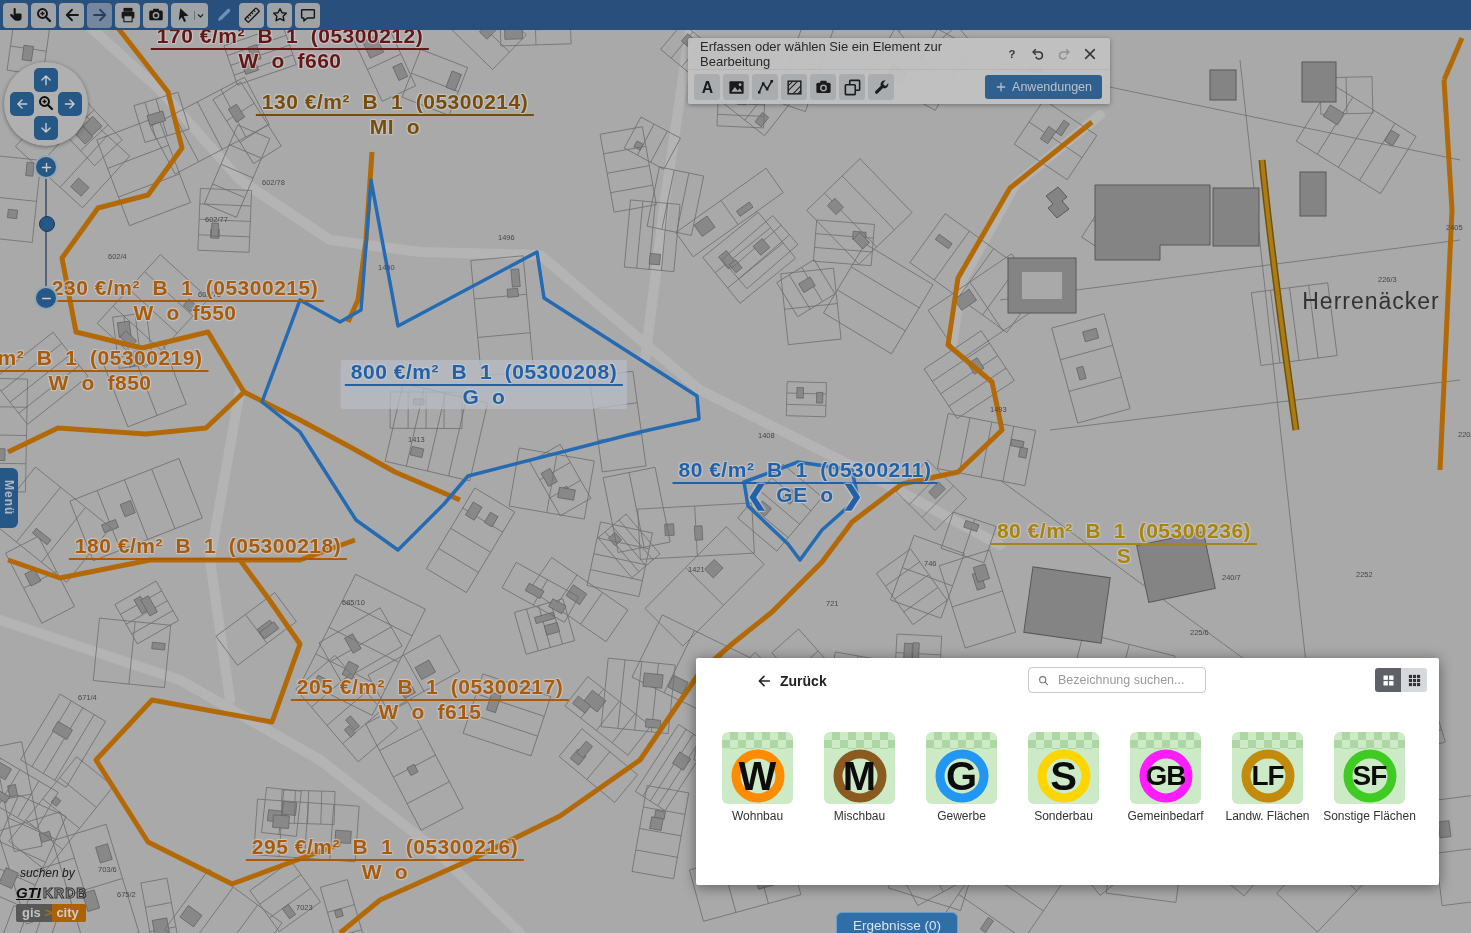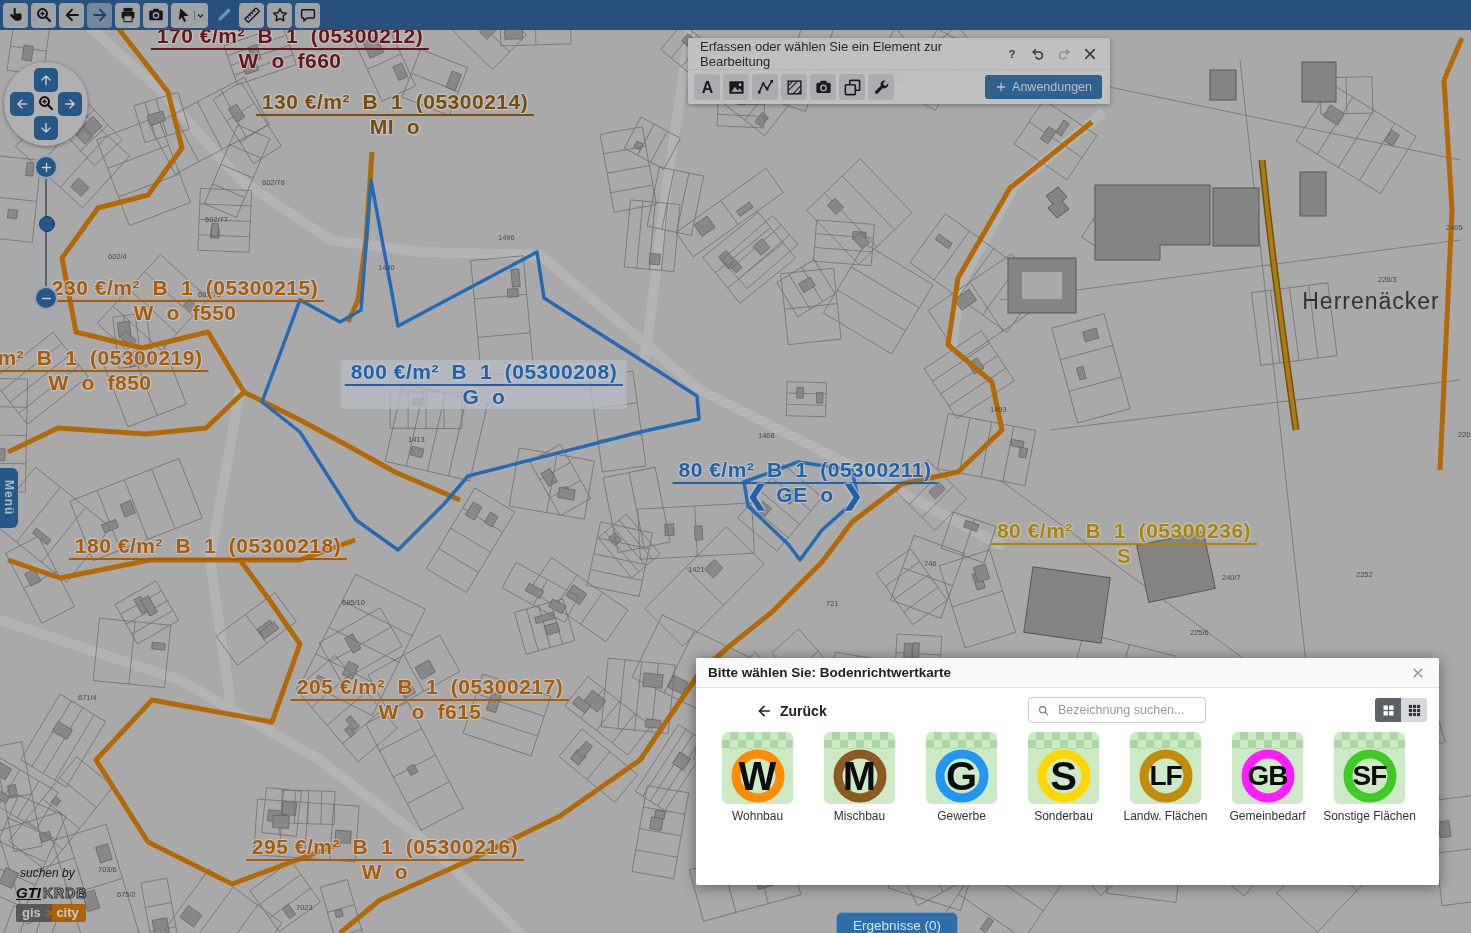--- a/index.html
+++ b/index.html
@@ -1379,28 +1379,20 @@
           <use href="#i-plus"></use>
         </svg>
       <span>Anwendungen</span>
     </button>
   </div>
 </div>
 
 <div id="dim-overlay"></div>
 
 <div id="dialog">
-  <div class="dlg-header">
-    <span class="dlg-title">Bitte wählen Sie: Bodenrichtwertkarte</span>
-    <button id="dlg-close">
-        <svg>
-          <use href="#i-close"></use>
-        </svg>
-      </button>
-  </div>
   <div class="dlg-toolbar">
     <button id="back-btn">
       <svg>
           <use href="#i-arrow-left"></use>
         </svg>
       <span>Zurück</span>
     </button>
     <div class="search-wrap">
       <svg>
           <use href="#i-search"></use>
@@ -1449,32 +1441,32 @@
         <div class="tile">
           <div class="checker"></div>
           <div class="ring" style="border-color: rgb(255, 213, 0);"></div>
           <div class="code s1">S</div>
         </div>
         <div class="cat-label">Sonderbau</div>
       </div>
       <div class="cat">
         <div class="tile">
           <div class="checker"></div>
+          <div class="ring" style="border-color: rgb(255, 29, 255);"></div>
+          <div class="code s2">GB</div>
+        </div>
+        <div class="cat-label">Gemeinbedarf</div>
+      </div>
+      <div class="cat">
+        <div class="tile">
+          <div class="checker"></div>
           <div class="ring" style="border-color: rgb(194, 139, 12);"></div>
           <div class="code s2">LF</div>
         </div>
         <div class="cat-label">Landw. Flächen</div>
-      </div>
-      <div class="cat">
-        <div class="tile">
-          <div class="checker"></div>
-          <div class="ring" style="border-color: rgb(255, 29, 255);"></div>
-          <div class="code s2">GB</div>
-        </div>
-        <div class="cat-label">Gemeinbedarf</div>
       </div>
       <div class="cat">
         <div class="tile">
           <div class="checker"></div>
           <div class="ring" style="border-color: rgb(63, 203, 35);"></div>
           <div class="code s2">SF</div>
         </div>
         <div class="cat-label">Sonstige Flächen</div>
       </div>
     </div>

